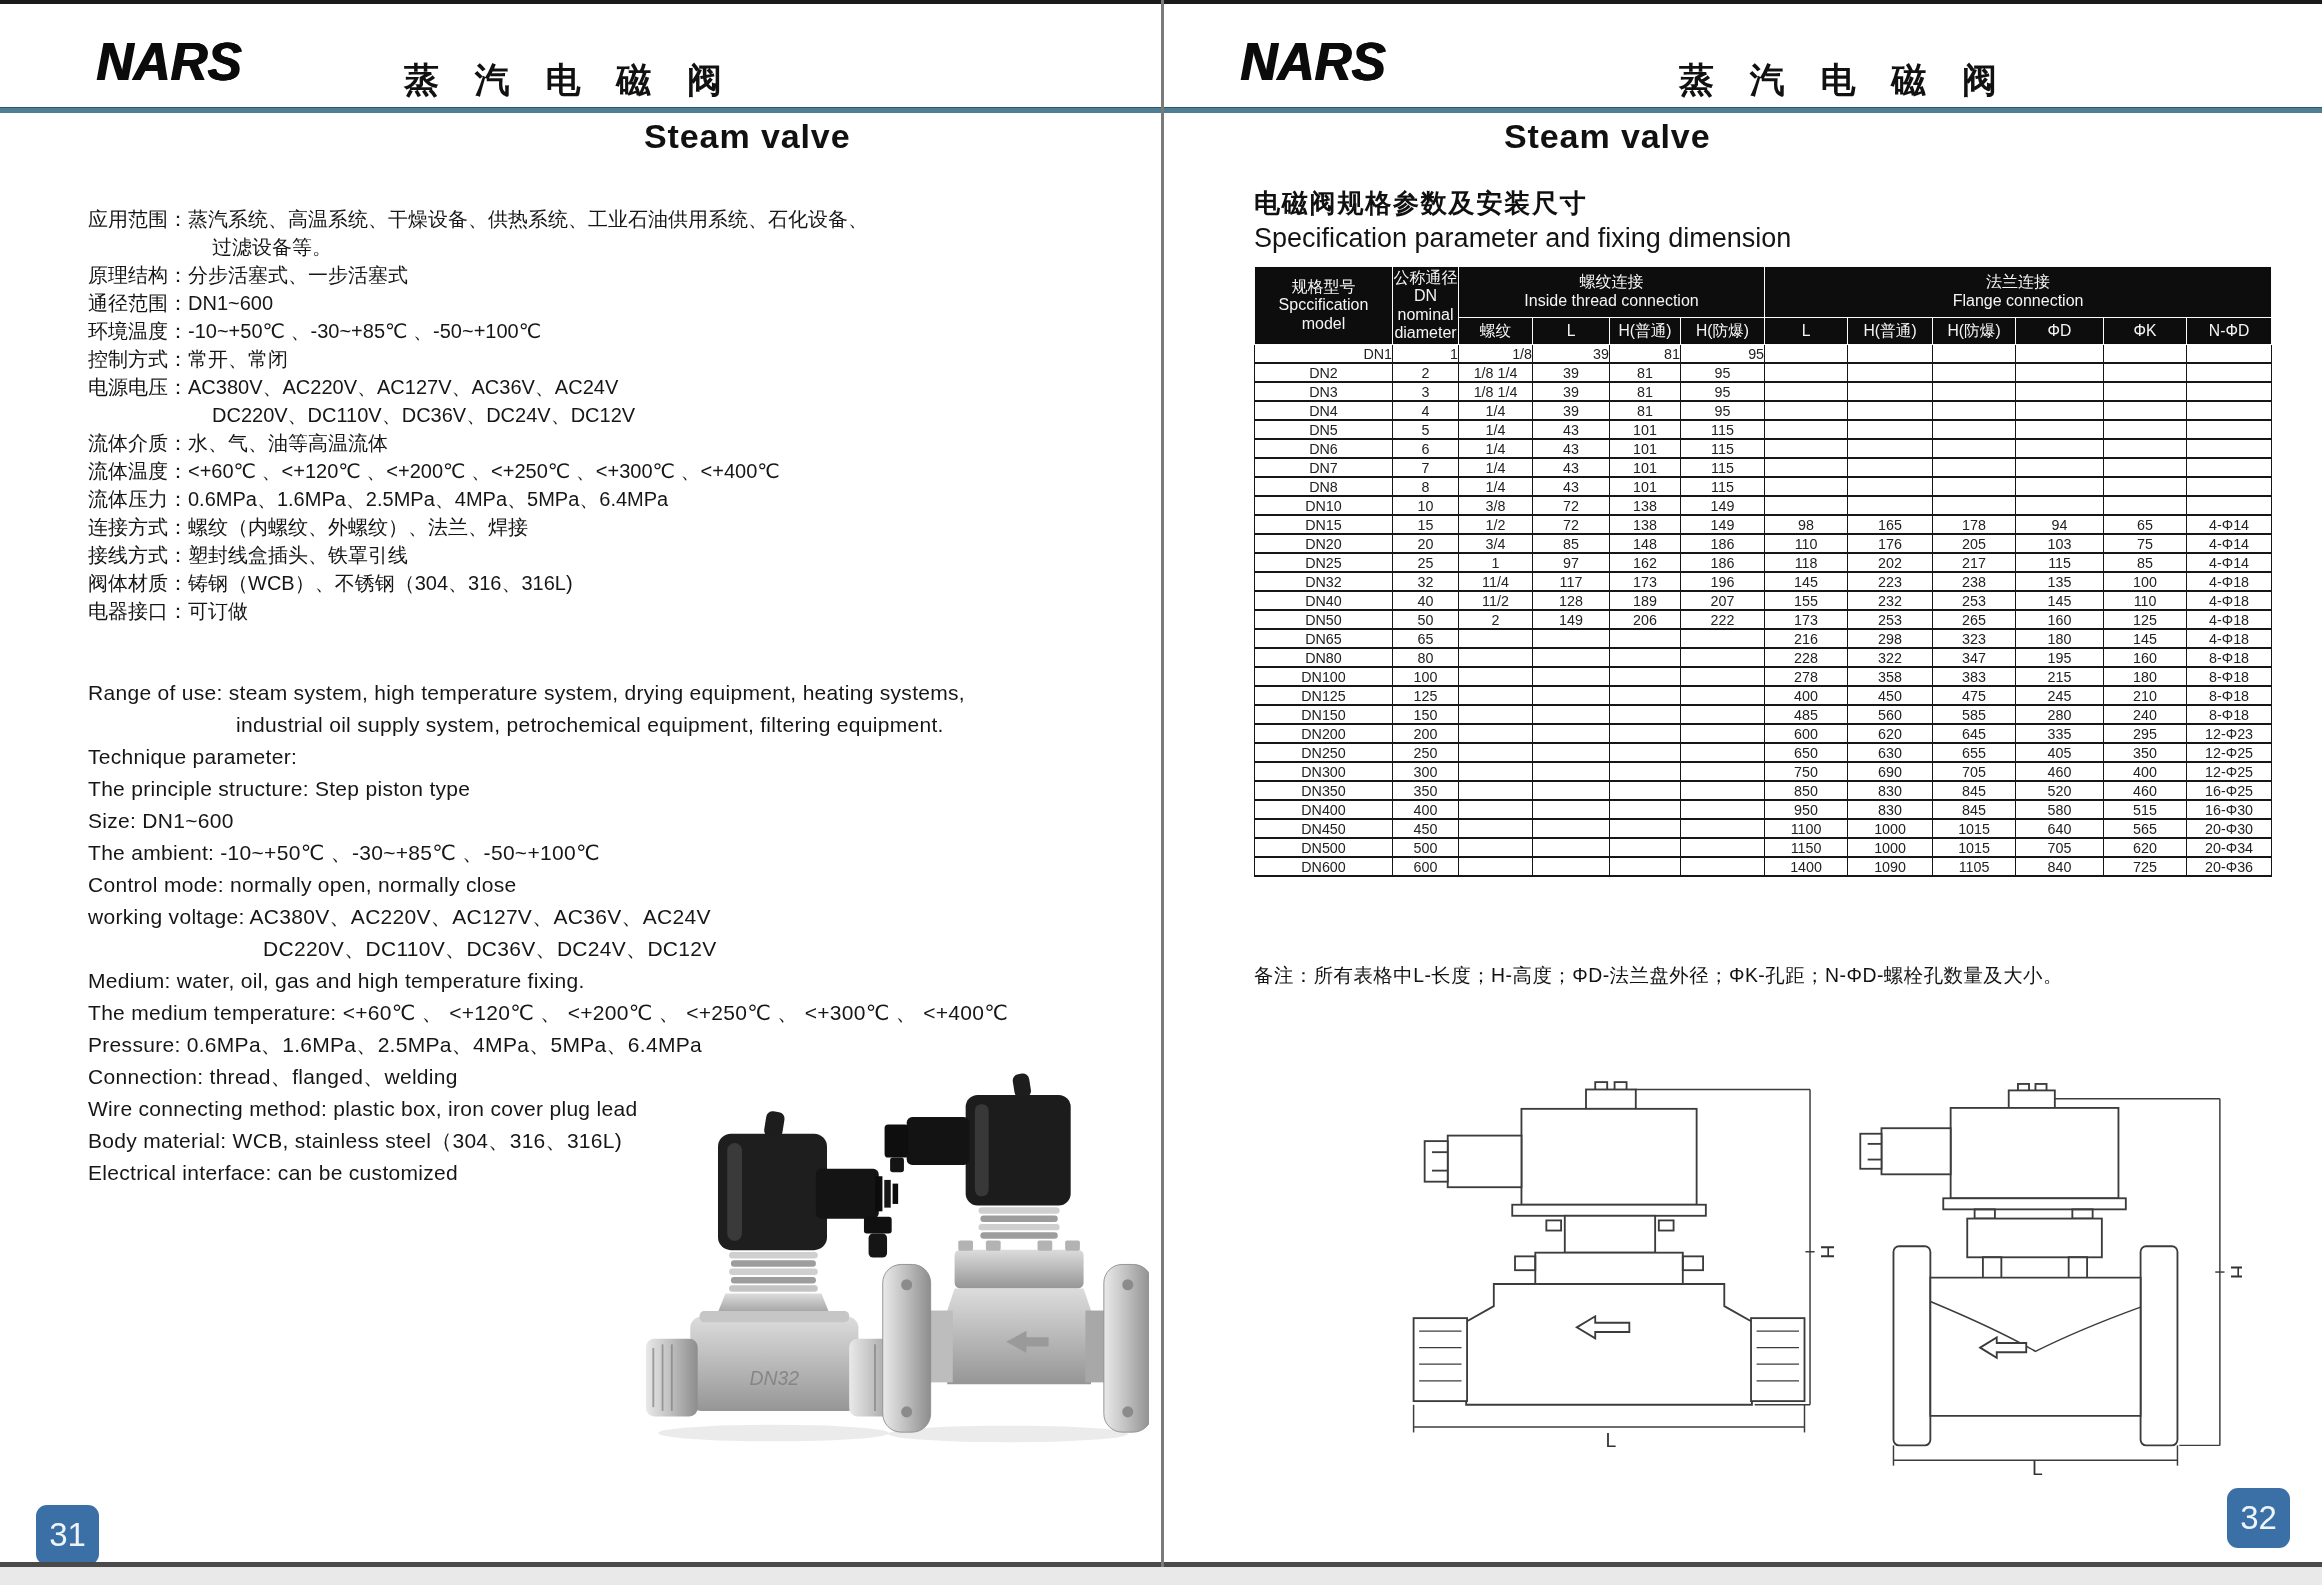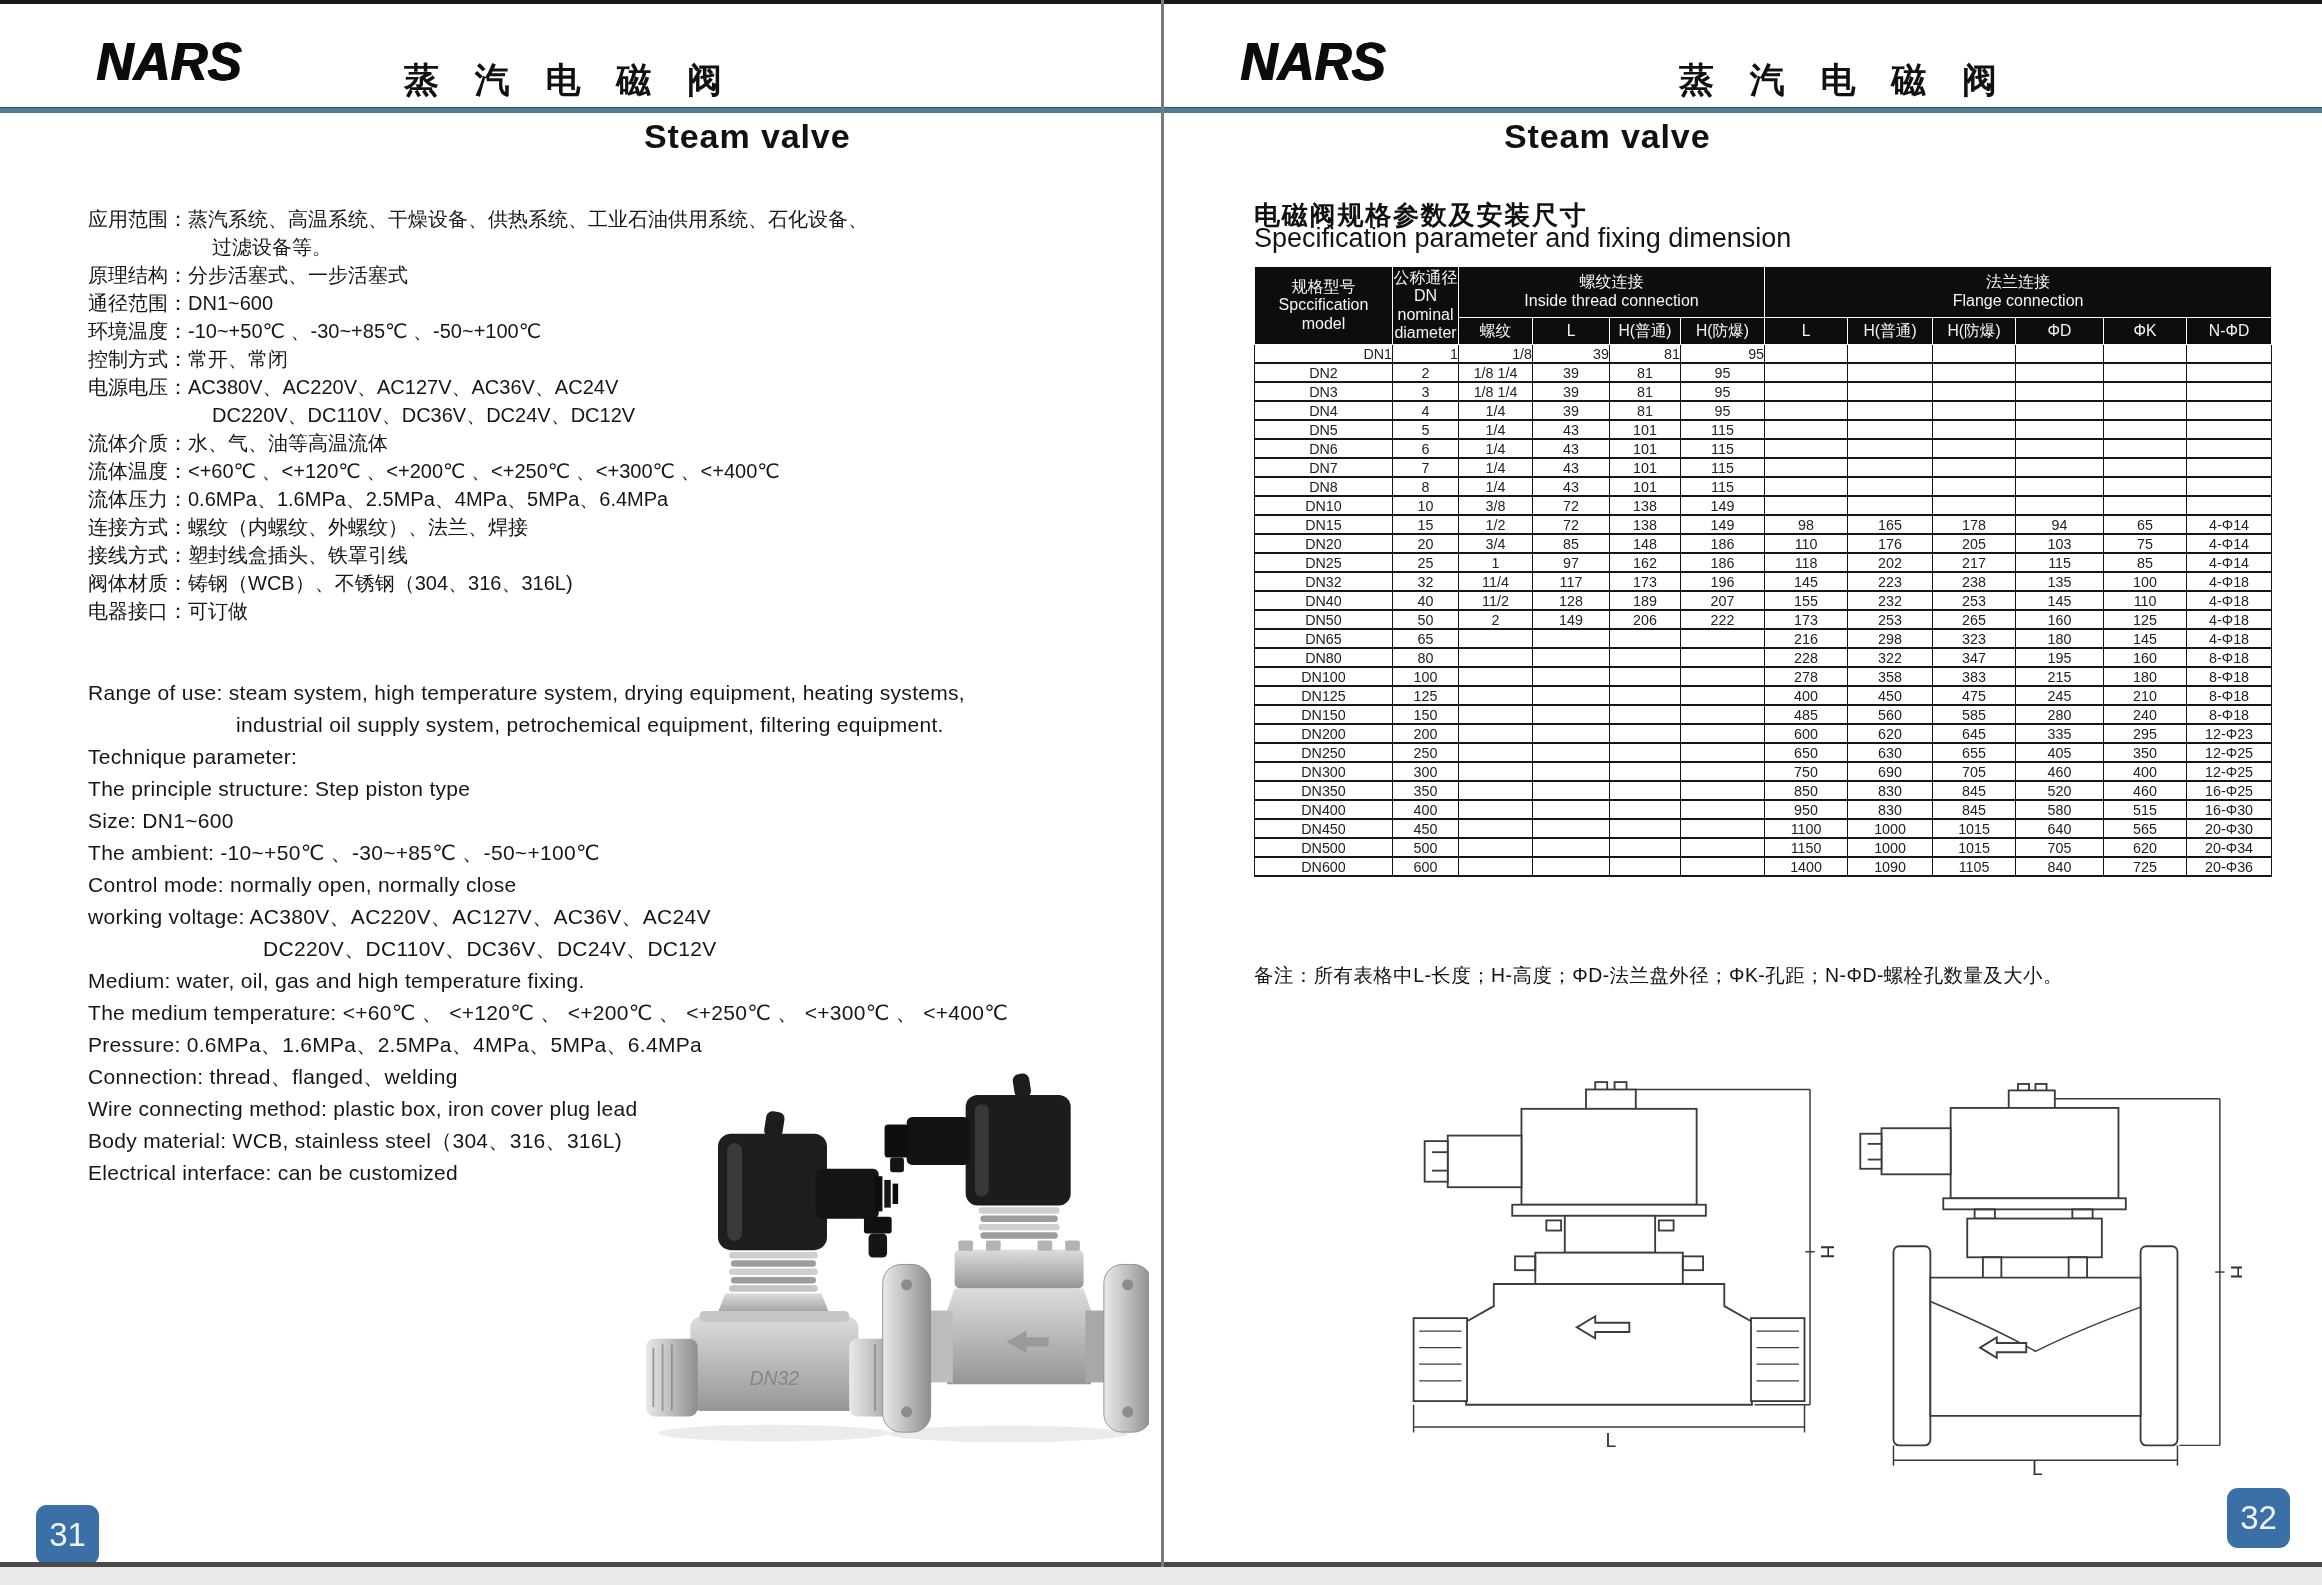--- a/index.html
+++ b/index.html
@@ -36,21 +36,21 @@
 
   
   .spec-lines-cn{position:absolute;left:88px;top:205px;width:1034px;font-size:20px;line-height:28px;color:#161616;}
   .spec-lines-en{position:absolute;left:88px;top:677px;width:1052px;font-size:21px;line-height:32px;color:#161616;letter-spacing:0.3px;}
   .tline{white-space:nowrap;}
   .ind-1{padding-left:124px;}
   .ind-2{padding-left:148px;}
   .ind-3{padding-left:175px;}
 
   
-  .section-title-cn{position:absolute;left:90px;top:198px;font-size:26px;font-weight:600;letter-spacing:1.8px;color:#101010;}
+  .section-title-cn{position:absolute;left:90px;top:186px;font-size:26px;font-weight:600;letter-spacing:1.8px;color:#101010;}
   .section-title-en{position:absolute;left:90px;top:223px;font-size:27px;color:#141414;}
 
   .spec-table-wrap{position:absolute;left:90px;top:266px;width:1017px;}
   table.spec-table{border-collapse:collapse;width:1017px;table-layout:fixed;}
   table.spec-table th{
     background:#0d0d0d;color:#f5f5f5;font-weight:normal;font-size:15.7px;line-height:1.15;
     border:1.8px solid #fbfbfb;white-space:pre-line;padding:1.8px 0;vertical-align:middle;text-align:center;
   }
   table.spec-table thead tr.grp th{font-size:16px;}
   table.spec-table tbody{}

